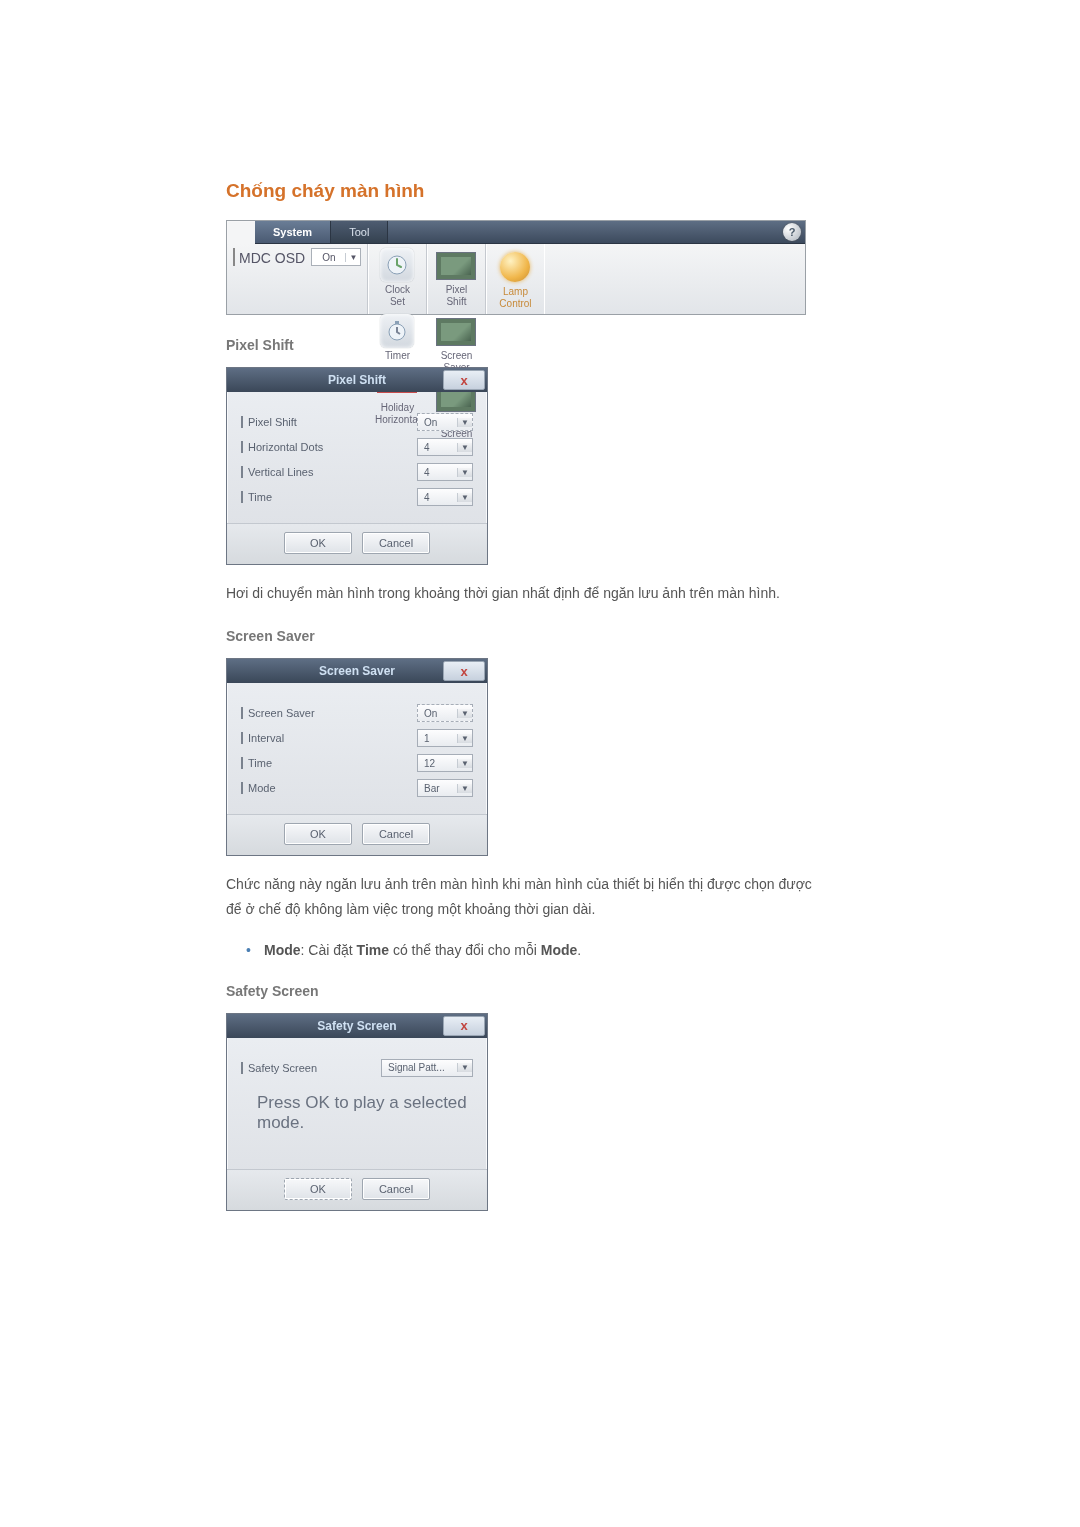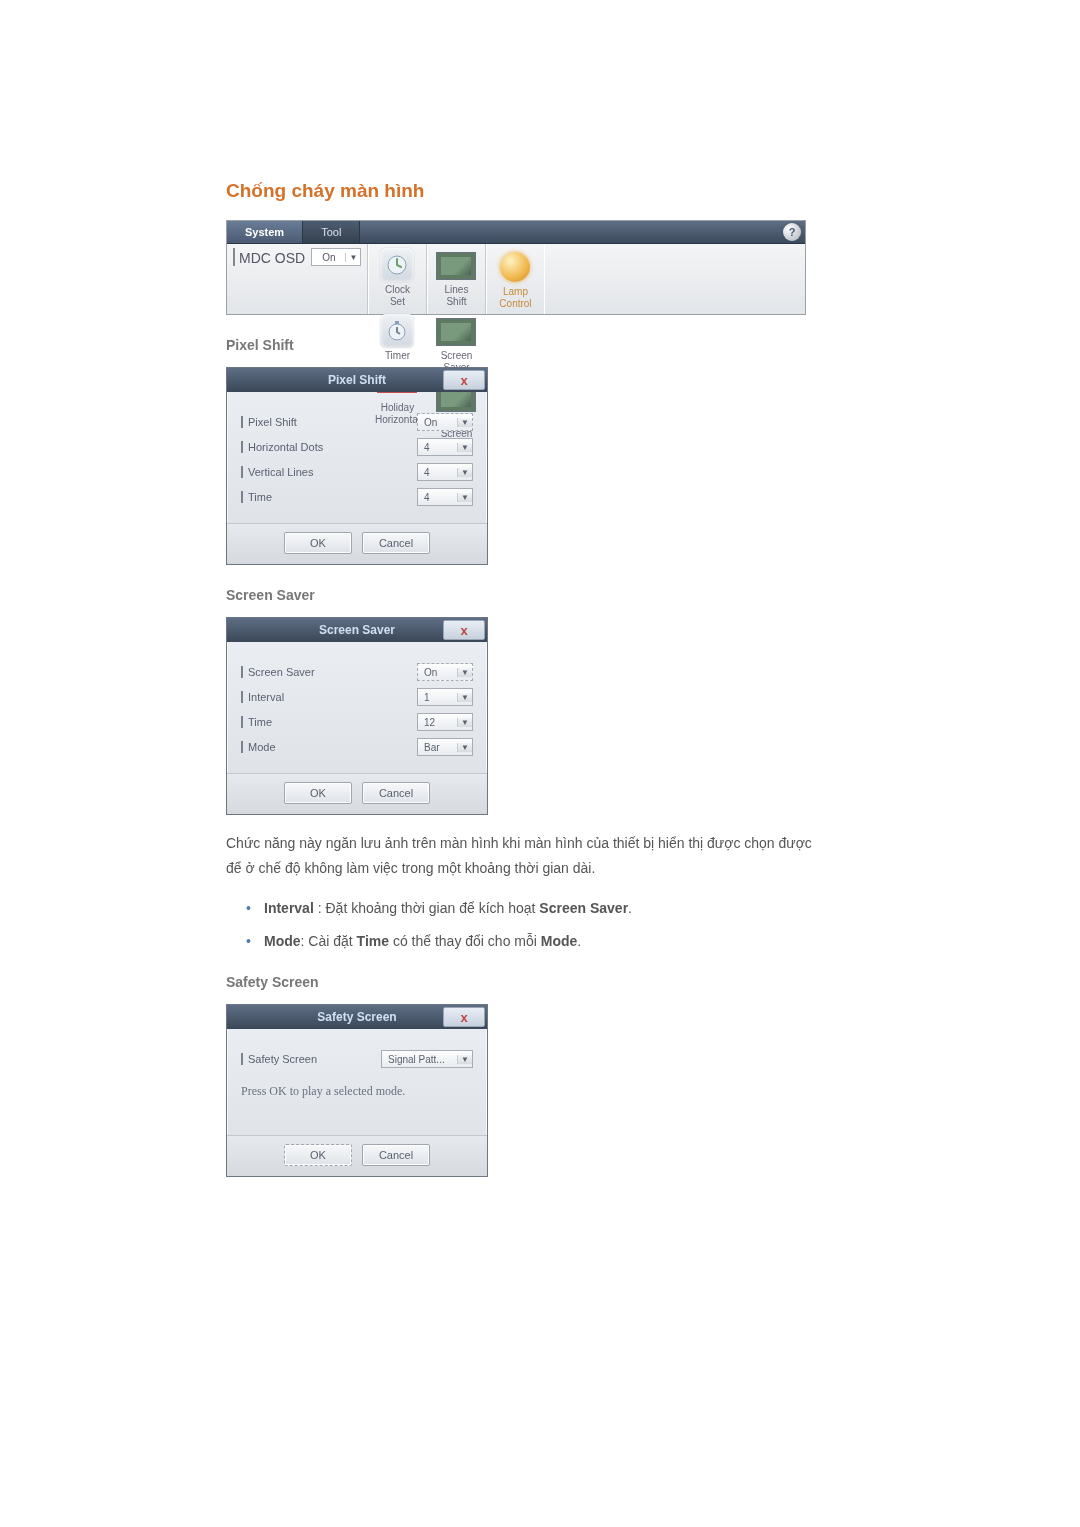--- a/index.html
+++ b/index.html
@@ -64,20 +64,21 @@
     background: #f4f5f6;
     box-shadow: inset 0 0 2px #fff;
   }
   .toolbar-tabs {
     display: flex;
     align-items: stretch;
     height: 22px;
     background: linear-gradient(#5e6e84, #3c4a5d);
     border-bottom: 1px solid #2b3543;
     position: relative;
+    margin-left: 28px;
   }
   .toolbar-tab {
     padding: 3px 18px;
     font-size: 11px;
     color: #d9e1ec;
     border-right: 1px solid #2b3543;
     background: linear-gradient(#4e5c71, #34414f);
     display: flex;
     align-items: center;
   }
@@ -269,24 +270,23 @@
   .dlg-select .val { padding: 0 6px; flex: 1; }
   .dlg-select .caret {
     width: 14px;
     text-align: center;
     border-left: 1px solid #c6ccd3;
     font-size: 8px;
     background: linear-gradient(#f3f4f6, #d8dce1);
   }
   .dlg-select.dotted { border-style: dashed; }
   .dlg-info {
-    font-size: 12px;
+    font-size: 17px;
     color: #6a7280;
-    margin: 16px 0 26px 0;
-    font-family: Liberation Serif, serif;
+    margin: 16px 0 26px 16px;
   }
   .dialog-buttons {
     display: flex;
     justify-content: center;
     gap: 10px;
     padding: 8px 0 10px 0;
     border-top: 1px solid #c3c8cf;
     background: linear-gradient(#e6e9ed, #d6dade);
   }
   .dlg-btn {
@@ -356,21 +356,21 @@
               <div class="row"></div>
           </div>
           <div class="lbl" style="white-space:pre-line">Holiday
 Horizontal</div>
         </div>
       </div>
 
       <div class="tool-group">
         <div class="tool-btn sel">
           <div class="thumb"></div>
-          <div class="lbl" style="white-space:pre-line">Lines
+          <div class="lbl" style="white-space:pre-line">Pixel
 Shift</div>
         </div>
         <div class="tool-btn">
           <div class="thumb"></div>
           <div class="lbl" style="white-space:pre-line">Screen
 Saver</div>
         </div>
         <div class="tool-btn">
           <div class="thumb"></div>
           <div class="lbl" style="white-space:pre-line">Safety
@@ -424,20 +424,21 @@
           <span class="caret">▼</span>
         </div>
       </div>
     </div>
     <div class="dialog-buttons">
       <div class="dlg-btn">OK</div>
       <div class="dlg-btn">Cancel</div>
     </div>
   </div>
 
+  <p class="body">Hơi di chuyển màn hình trong khoảng thời gian nhất định để ngăn lưu ảnh trên màn hình.</p>
 
   <h3 class="subhead">Screen Saver</h3>
 
   <div class="dialog">
     <div class="dialog-title">
       <span>Screen Saver</span>
       <div class="dialog-close">x</div>
     </div>
     <div class="dialog-body">
       <div class="dlg-row">
@@ -472,23 +473,20 @@
     <div class="dialog-buttons">
       <div class="dlg-btn">OK</div>
       <div class="dlg-btn">Cancel</div>
     </div>
   </div>
 
   <p class="body">Chức năng này ngăn lưu ảnh trên màn hình khi màn hình của thiết bị hiển thị được chọn được để ở chế độ không làm việc trong một khoảng thời gian dài.</p>
 
   <ul class="notes">
     <li>
-      <span class="bold">Interval</span><span> : Đặt khoảng thời gian để kích hoạt </span><span class="bold">Screen Saver</span><span>.</span>
-    </li>
-    <li>
       <span class="bold">Mode</span><span>: Cài đặt </span><span class="bold">Time</span><span> có thể thay đổi cho mỗi </span><span class="bold">Mode</span><span>.</span>
     </li>
   </ul>
 
   <h3 class="subhead">Safety Screen</h3>
 
   <div class="dialog">
     <div class="dialog-title">
       <span>Safety Screen</span>
       <div class="dialog-close">x</div>

